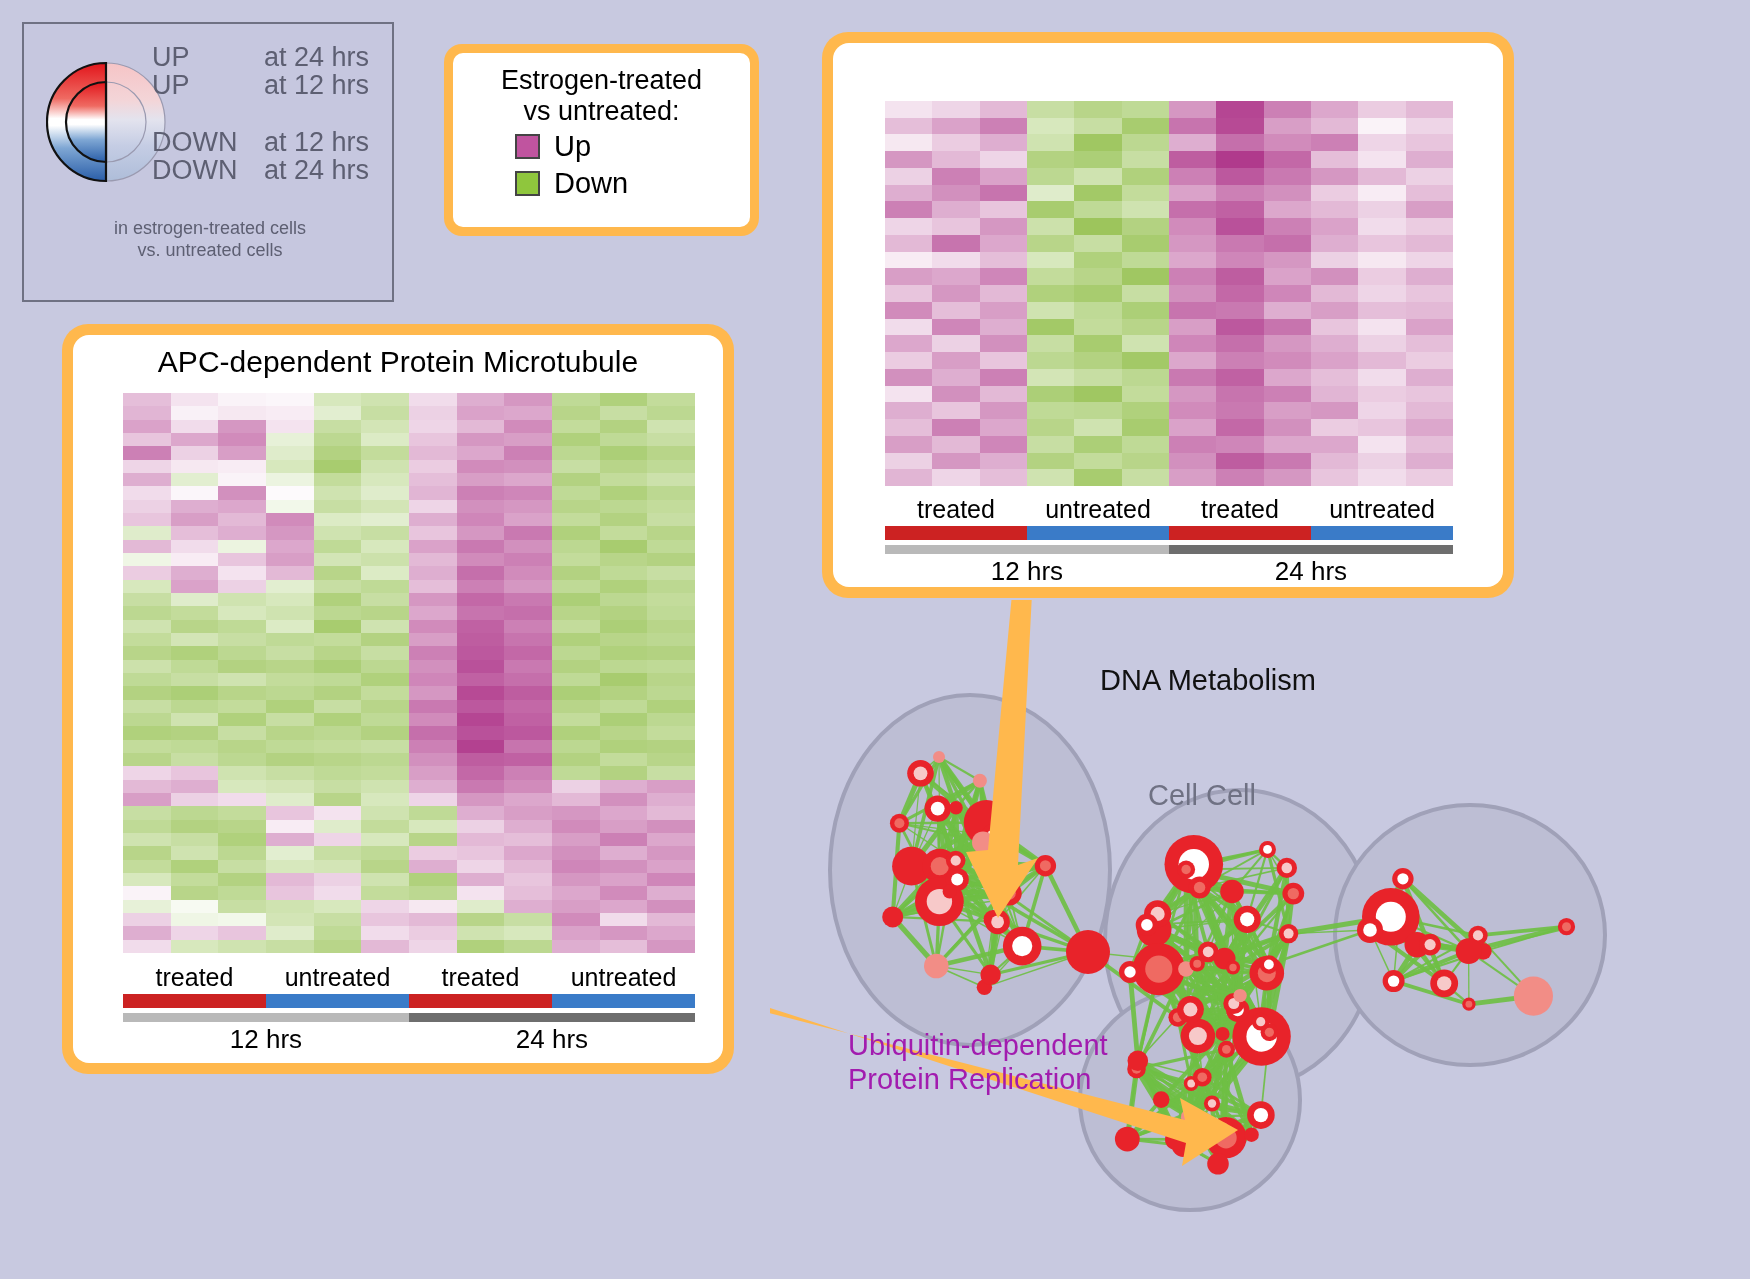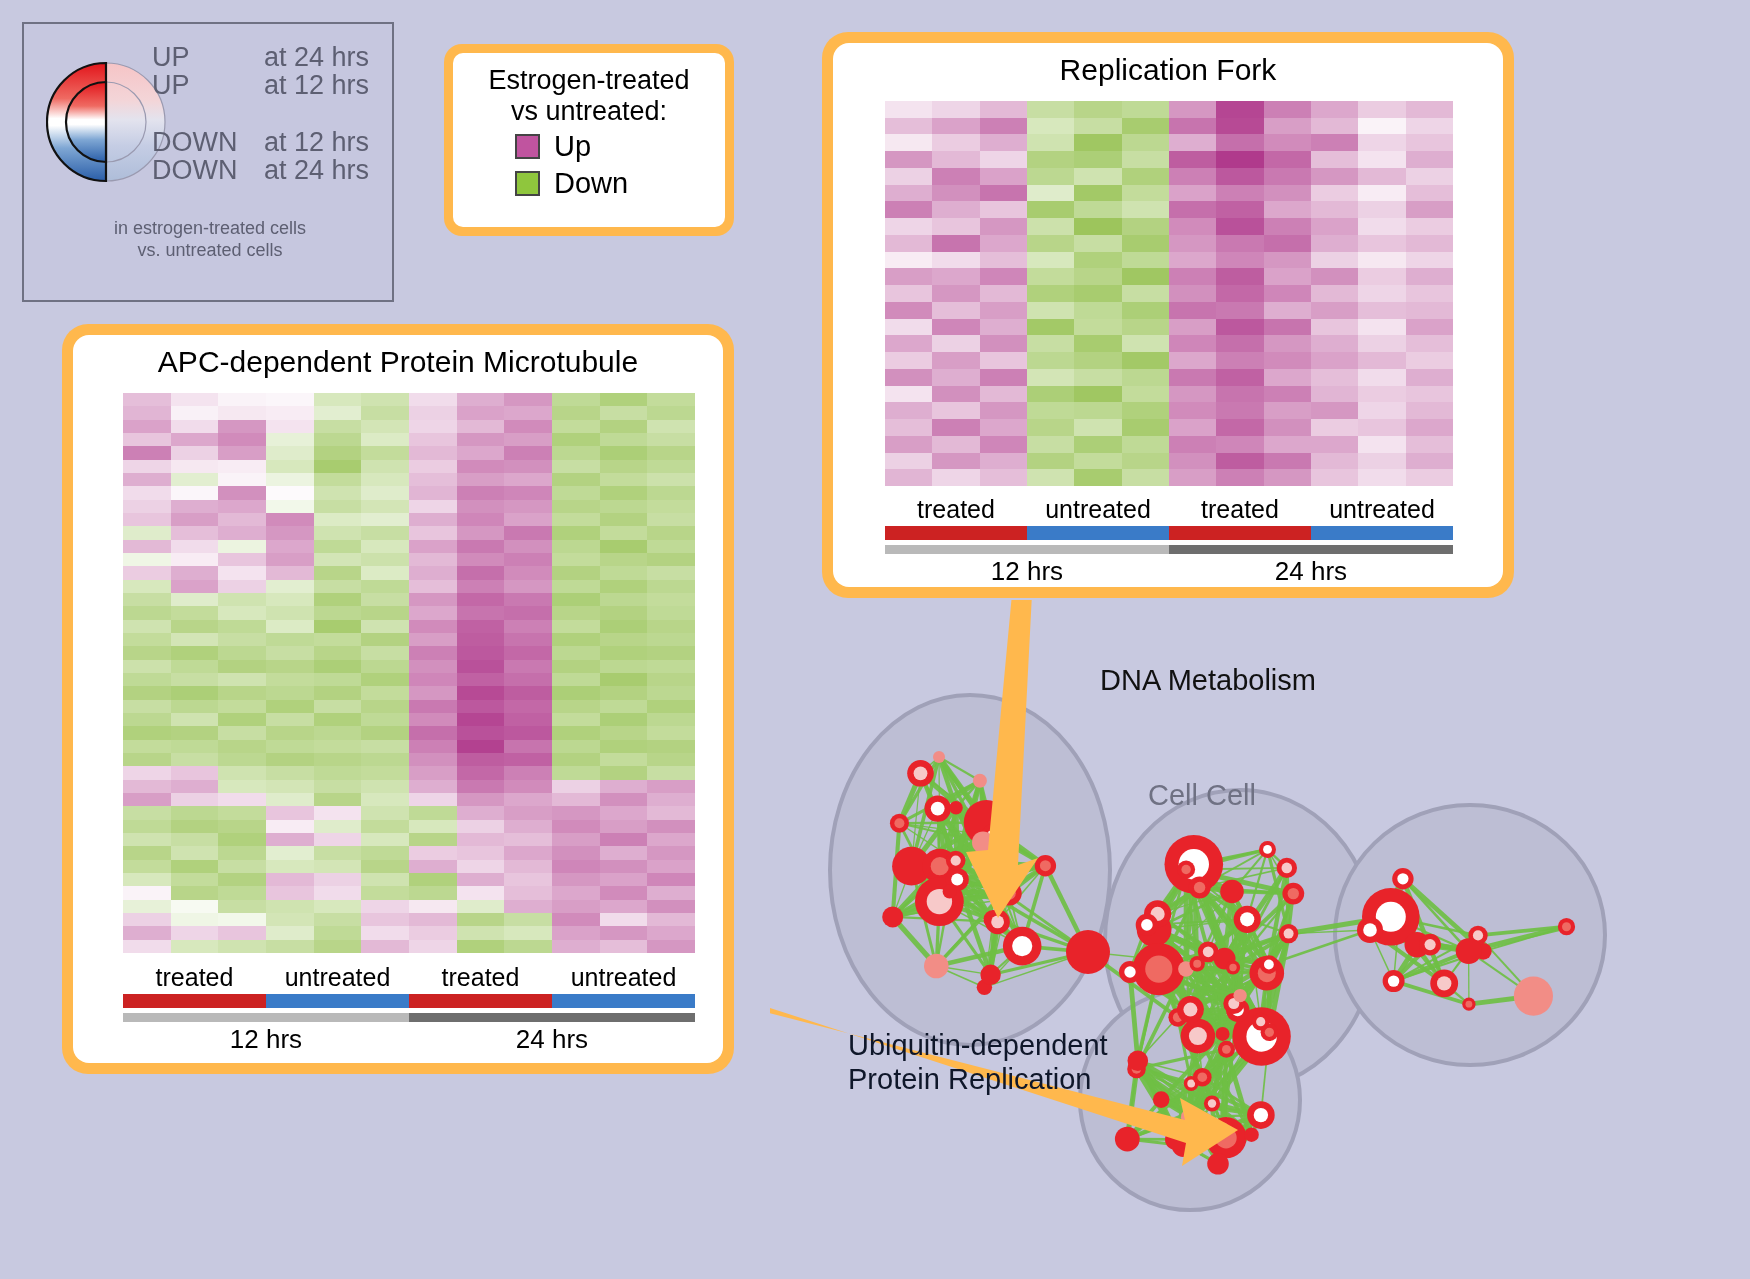--- a/index.html
+++ b/index.html
@@ -24,21 +24,21 @@
   .wl-key{width:112px;}
   .wl-val{}
   .wl-gap{height:30px;}
   #wheel-caption{
     position:absolute;left:0;top:194px;width:372px;text-align:center;
     color:#5d5f72;font-size:18px;line-height:1.22;
   }
 
   
   #ud-legend{
-    left:444px;top:44px;width:290px;height:192px;
+    left:444px;top:44px;width:315px;height:192px;
     background:#ffb84d;border-radius:18px;
     box-sizing:border-box;padding:9px;
   }
   #ud-inner{
     background:#fff;width:100%;height:100%;border-radius:10px;
     box-sizing:border-box;padding:12px 16px 8px 16px;
   }
   #ud-title{font-size:27px;color:#000;text-align:center;line-height:1.13;}
   .ud-item{display:flex;align-items:center;justify-content:flex-start;
            margin-left:46px;margin-top:4px;}
@@ -70,21 +70,21 @@
   .tb-24{background:#6e6e6e;}
   .time-labels{display:grid;grid-template-columns:repeat(2,1fr);margin-top:2px;}
   .time-labels span{text-align:center;font-size:26px;color:#000;}
 
   
   #network{left:770px;top:600px;width:980px;height:679px;}
   .net-label{position:absolute;font-size:29px;line-height:1.18;}
   #lbl-dna{color:#111;left:330px;top:63px;}
   #lbl-cc{color:#6f7183;left:378px;top:178px;}
   #lbl-mt{color:#6f7183;left:606px;top:375px;text-align:left;}
-  #lbl-ub{color:#0f172a;left:78px;top:428px;text-align:left;}
+  #lbl-ub{color:#a21caf;left:78px;top:428px;text-align:left;}
 </style>
 </head>
 <body>
 
 <div class="abs" id="wheel-legend">
   <div id="wheel-wrap">
     <svg width="120" height="170" viewBox="0 0 120 170">
       <defs>
         <linearGradient id="gOuter" x1="0" y1="0" x2="0" y2="1">
           <stop offset="0%" stop-color="#e2151b"></stop>
@@ -148,21 +148,20 @@
     </div>
     <div class="ud-item">
       <span class="ud-swatch" id="sw-down" style="background: rgb(143, 198, 61);"></span>
       <span class="ud-label">Down</span>
     </div>
   </div>
 </div>
 
 <div class="abs panel" id="panel-rep">
   <div class="panel-inner">
-    <div class="panel-title">Replication Fork</div>
     <div class="heatmap" id="hm-rep" style="left: 52px; top: 58px; width: 568px; height: 385px; grid-template-columns: repeat(12, 1fr); grid-template-rows: repeat(23, 1fr);">
         <i class="hm-cell" style="background:rgb(244,227,239)"></i>
         <i class="hm-cell" style="background:rgb(238,213,231)"></i>
         <i class="hm-cell" style="background:rgb(227,185,214)"></i>
         <i class="hm-cell" style="background:rgb(199,222,163)"></i>
         <i class="hm-cell" style="background:rgb(184,213,137)"></i>
         <i class="hm-cell" style="background:rgb(191,218,150)"></i>
         <i class="hm-cell" style="background:rgb(213,151,194)"></i>
         <i class="hm-cell" style="background:rgb(181,70,147)"></i>
         <i class="hm-cell" style="background:rgb(204,128,181)"></i>

